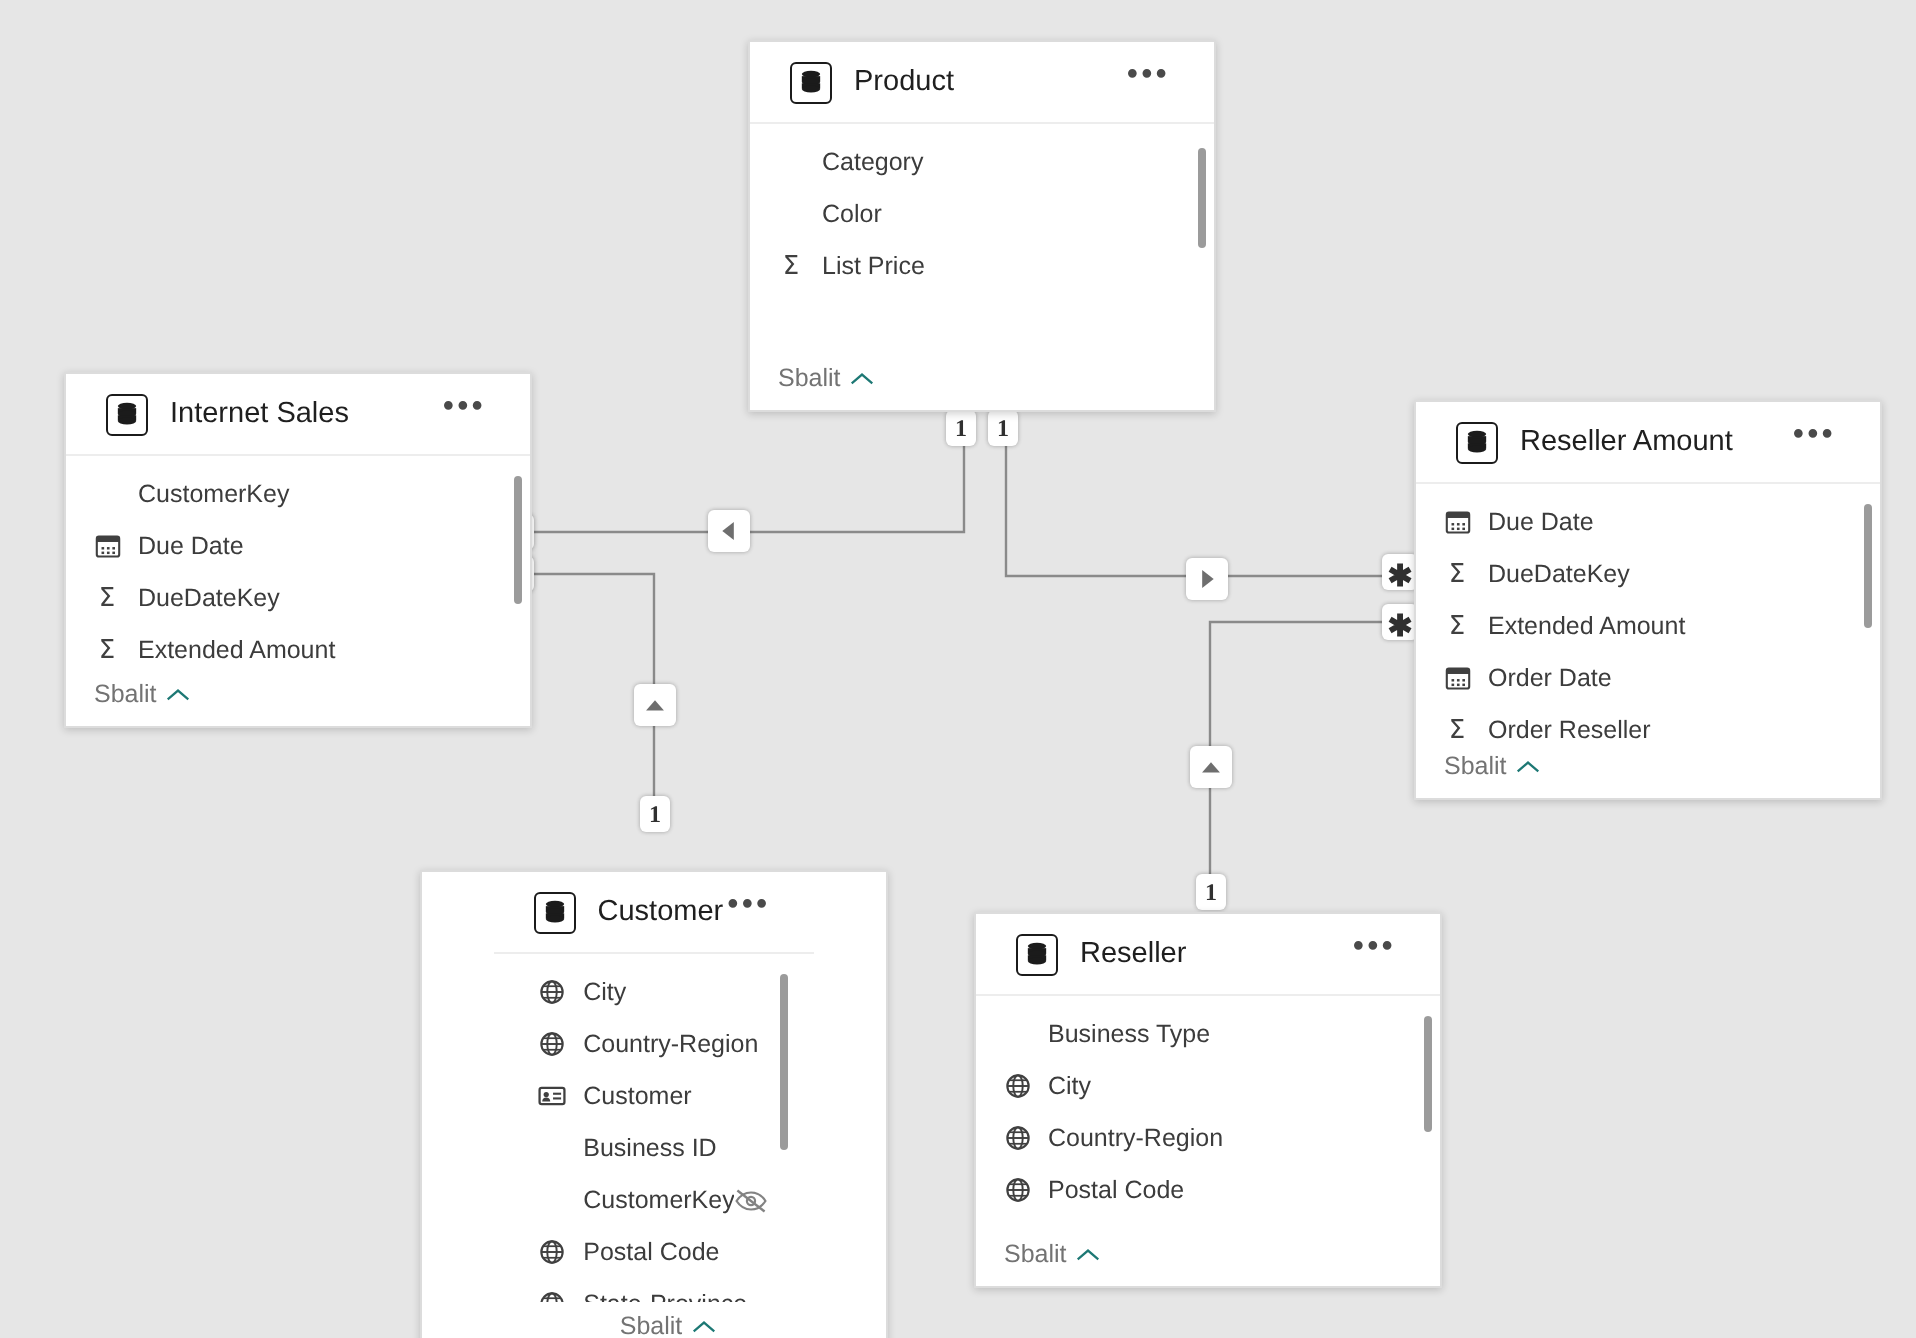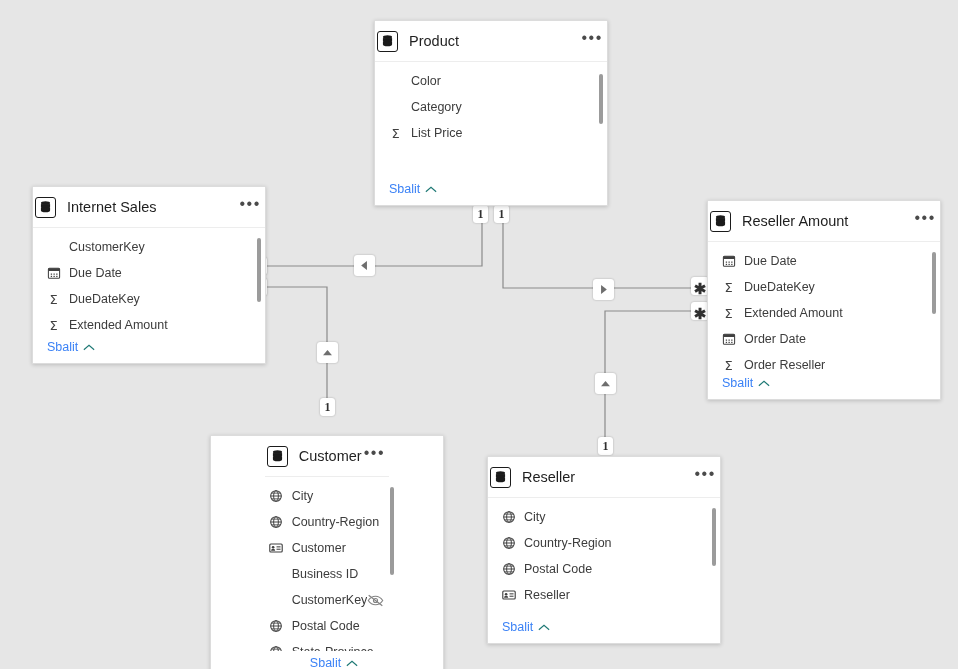--- a/index.html
+++ b/index.html
@@ -37,21 +37,21 @@
     border:1px solid #dcdcdc;
     box-shadow:0 1px 4px rgba(0,0,0,.18);
     box-sizing:border-box;
     overflow:hidden;
     z-index:5;
     display:flex;flex-direction:column;
   }
   .tbl-head{
     height:41px;min-height:41px;
     display:flex;align-items:center;
-    padding:0 2px;
+    padding:0 20px;
     border-bottom:1px solid #ededed;
     box-sizing:border-box;
   }
   .db-ico{
     width:19px;height:19px;border:1.6px solid #1b1b1b;border-radius:3px;
     display:flex;align-items:center;justify-content:center;
     margin-right:11px;flex:0 0 auto;
   }
   .db-ico svg{display:block;}
   .tbl-title{
@@ -80,21 +80,21 @@
 
   .vscroll{
     position:absolute;right:4px;width:4px;border-radius:2px;background:#9b9b9b;
   }
 
   .tbl-foot{
     height:28px;min-height:28px;display:flex;align-items:center;
     padding:0 0 4px 14px;box-sizing:border-box;
     background:#ffffff;
   }
-  .foot-lnk{font-size:12.5px;color:#3b82f6;display:flex;align-items:center;cursor:pointer;}
+  .foot-lnk{font-size:12.5px;color:#737373;display:flex;align-items:center;cursor:pointer;}
   .foot-lnk .cv{margin-left:5px;display:flex;}
 </style>
 </head>
 <body>
 
 <div id="canvas">
 
   <div class="rel-layer">
     <svg id="rel-svg" width="958" height="669">
         <path d="M266,266 L482,266 L482,210" fill="none" stroke="#8a8a8a" stroke-width="1.2"></path>
@@ -147,27 +147,27 @@
             </svg>
           </div>
           <div class="tbl-title">Product</div>
           <div class="ellip">•••</div>
         </div>
         <div class="tbl-body">
           <div class="fld">
             <span class="ic blank">
               <svg width="14" height="14" viewBox="0 0 16 16"></svg>
             </span>
-            <span class="nm">Color</span>
+            <span class="nm">Category</span>
           </div>
           <div class="fld">
             <span class="ic blank">
               <svg width="14" height="14" viewBox="0 0 16 16"></svg>
             </span>
-            <span class="nm">Category</span>
+            <span class="nm">Color</span>
           </div>
           <div class="fld">
             <span class="ic">
               <span class="sigma">Σ</span>
             </span>
             <span class="nm">List Price</span>
           </div>
           <div class="vscroll" style="top: 12px; height: 50px;"></div>
         </div>
         <div class="tbl-foot">
@@ -432,20 +432,26 @@
               <ellipse cx="6" cy="6.5" rx="5" ry="1.9" fill="#1b1b1b"></ellipse>
               <rect x="1" y="7.2" width="10" height="2.9" fill="#1b1b1b"></rect>
               <ellipse cx="6" cy="10.3" rx="5" ry="1.9" fill="#1b1b1b"></ellipse>
             </svg>
           </div>
           <div class="tbl-title">Reseller</div>
           <div class="ellip">•••</div>
         </div>
         <div class="tbl-body">
           <div class="fld">
+            <span class="ic blank">
+              <svg width="14" height="14" viewBox="0 0 16 16"></svg>
+            </span>
+            <span class="nm">Business Type</span>
+          </div>
+          <div class="fld">
             <span class="ic">
               <svg width="14" height="14" viewBox="0 0 16 16">
                 <circle cx="8" cy="8" r="6.1" fill="none" stroke="#404040" stroke-width="1.2"></circle>
                 <ellipse cx="8" cy="8" rx="2.7" ry="6.1" fill="none" stroke="#404040" stroke-width="1.1"></ellipse>
                 <line x1="2" y1="8" x2="14" y2="8" stroke="#404040" stroke-width="1.1"></line>
                 <line x1="3.1" y1="4.7" x2="12.9" y2="4.7" stroke="#404040" stroke-width="1"></line>
                 <line x1="3.1" y1="11.3" x2="12.9" y2="11.3" stroke="#404040" stroke-width="1"></line>
               </svg>
             </span>
             <span class="nm">City</span>

